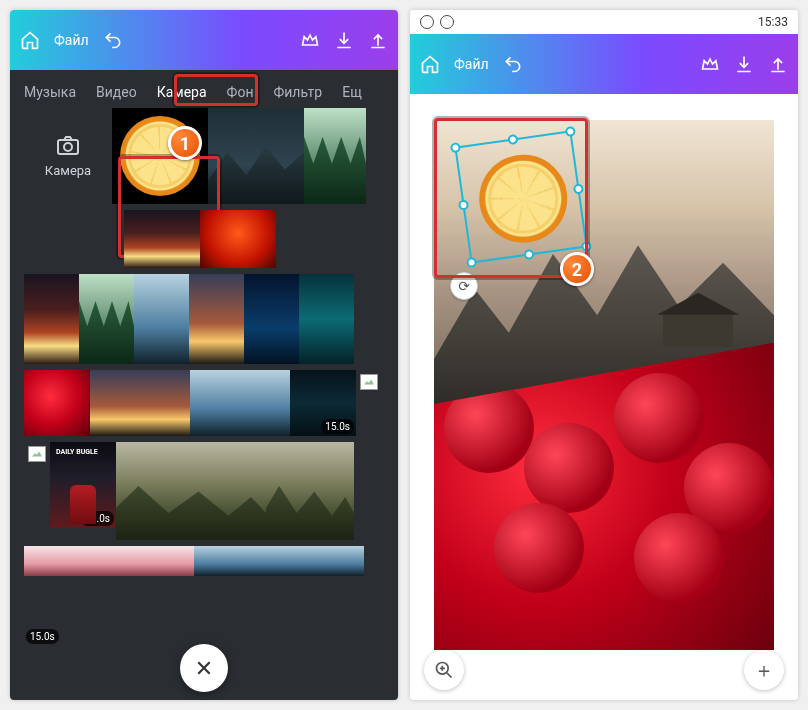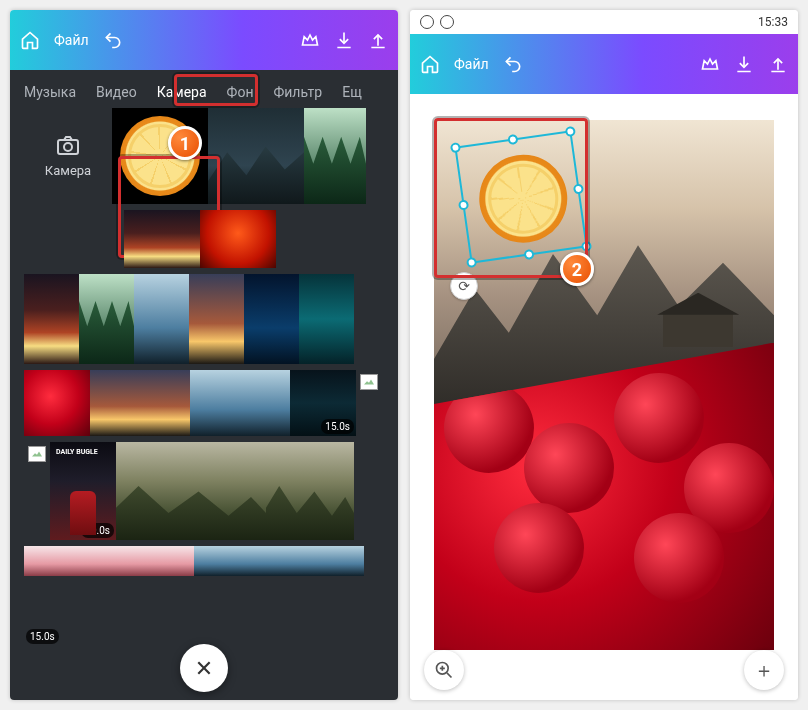--- a/index.html
+++ b/index.html
@@ -315,21 +315,21 @@
       </div>
       <div style="padding:4px;">
           <div class="broken-img"></div>
         </div>
     </div>
 
     <div class="grid" style="margin-top:6px;">
       <div style="padding:4px;">
           <div class="broken-img"></div>
         </div>
-      <div class="tile img-poster" style="width:66px;height:98px;">
+      <div class="tile img-poster" style="width:66px;height:86px;">
         <div style="position:absolute;top:6px;left:6px;right:6px;color:#fff;font-size:7px;font-weight:bold;">DAILY BUGLE</div>
         <span class="dur-badge">10.0s</span>
       </div>
       <div class="tile img-valley" style="width:150px;height:98px;"></div>
       <div class="tile img-valley" style="width:88px;height:98px;"></div>
     </div>
     <div style="position:absolute;left:16px;bottom:56px;">
       <span class="dur-badge" style="position:static">15.0s</span>
     </div>
 

